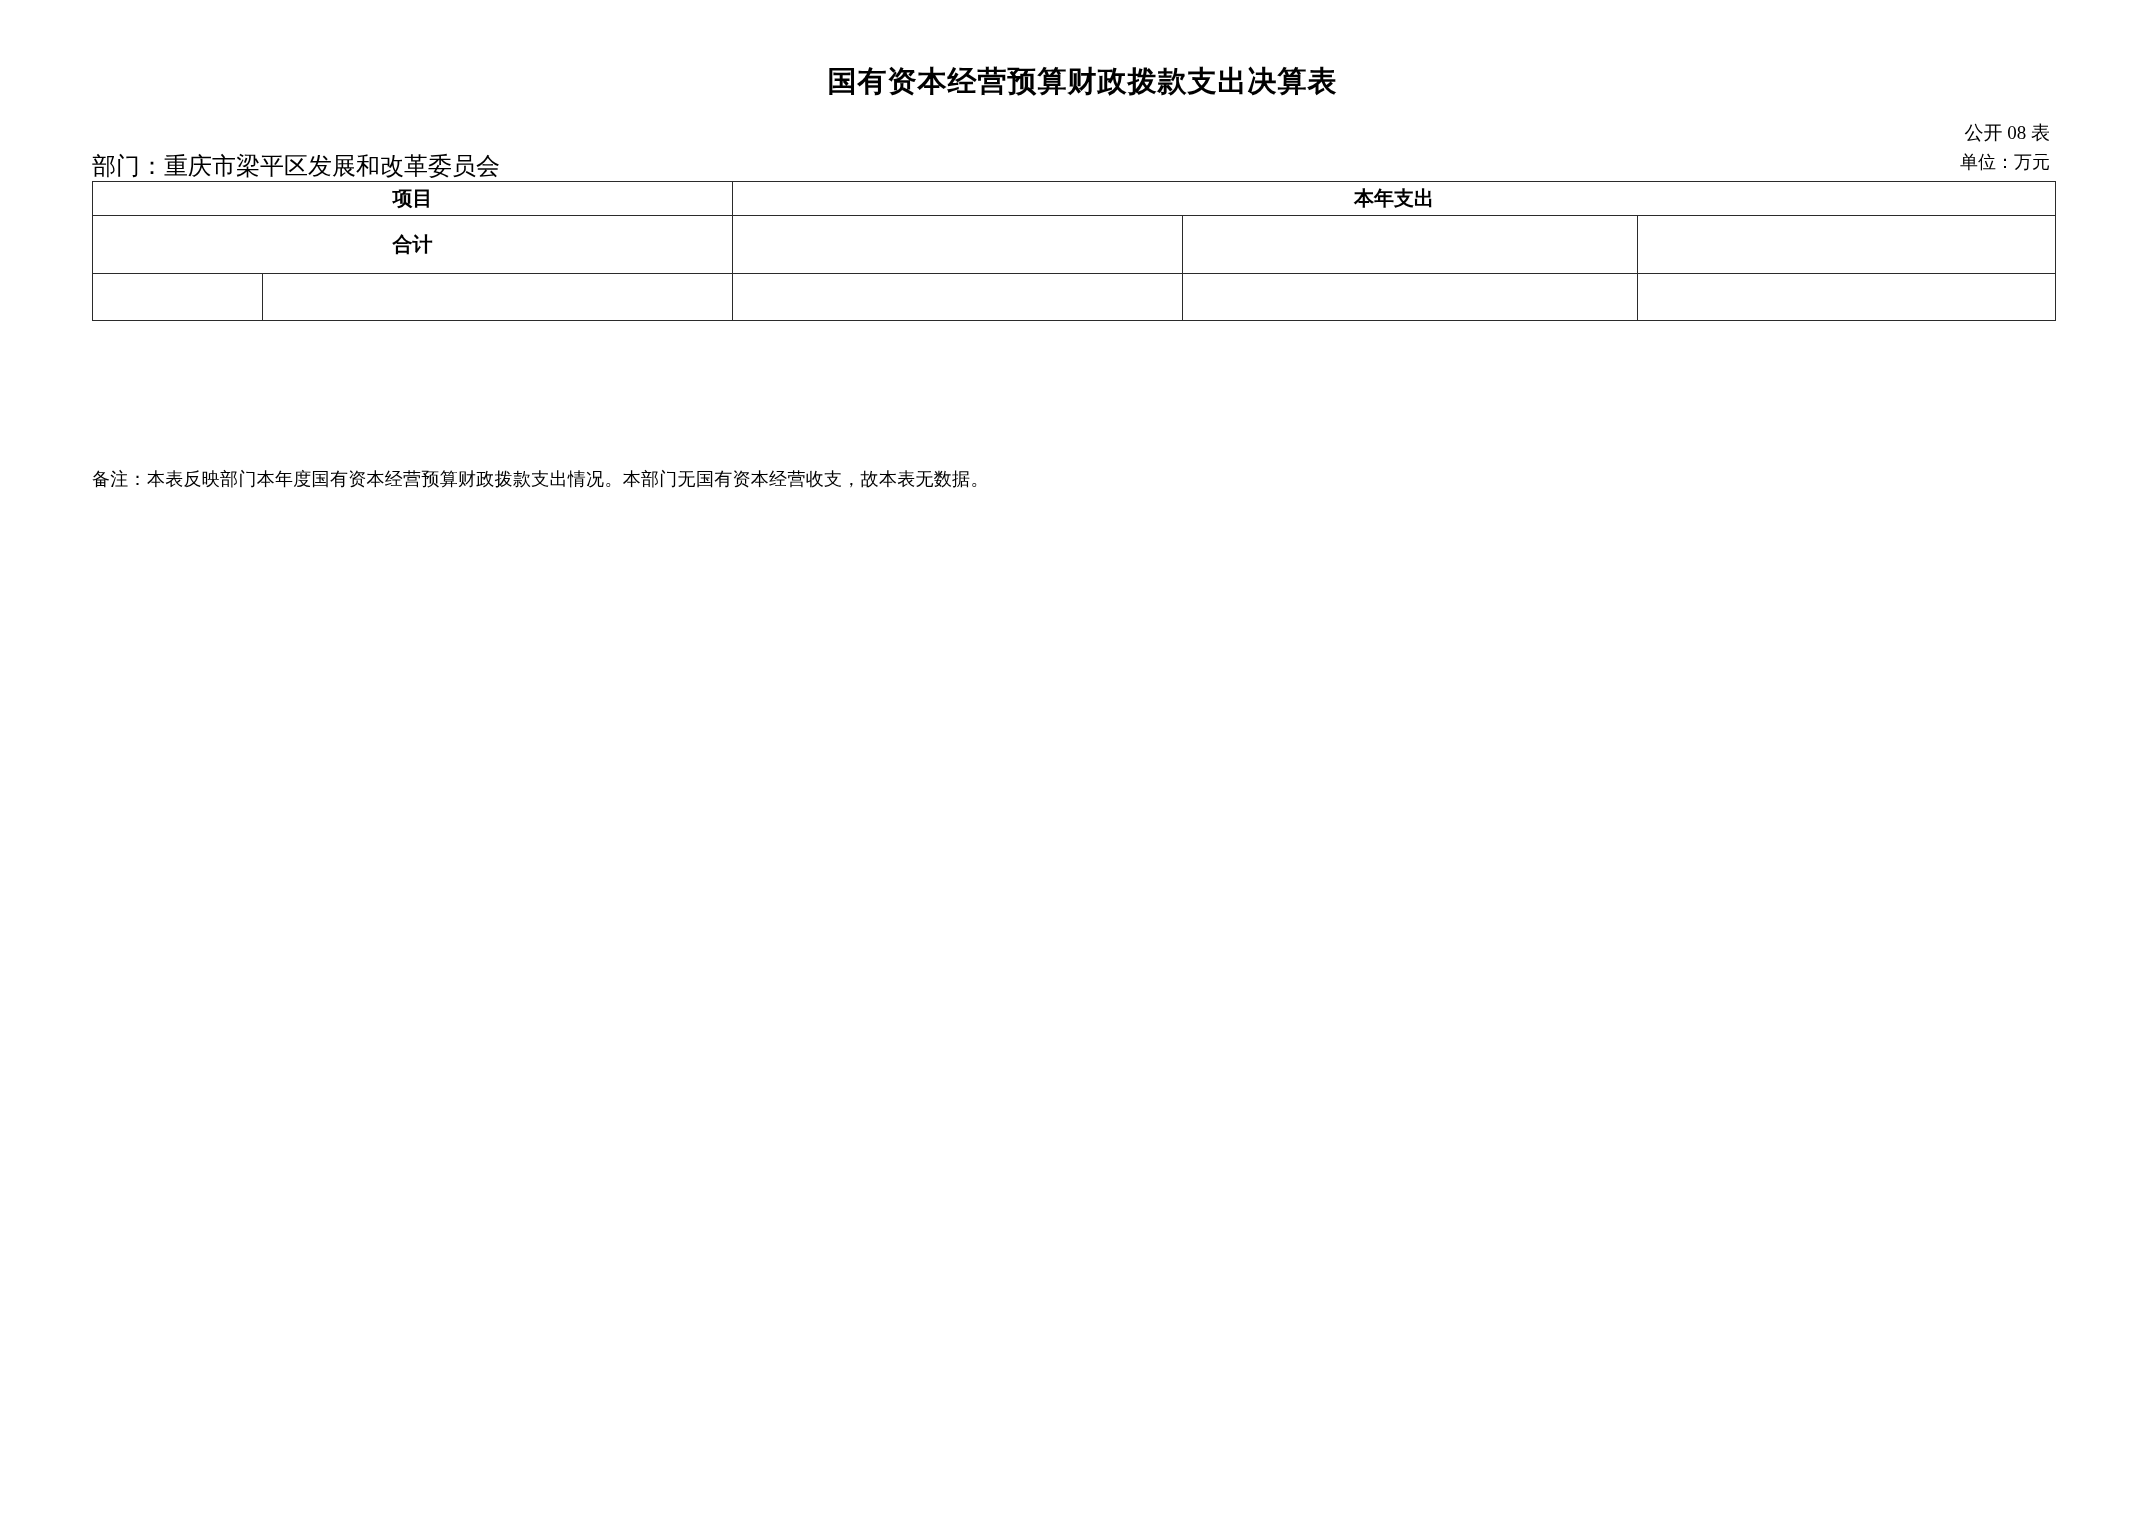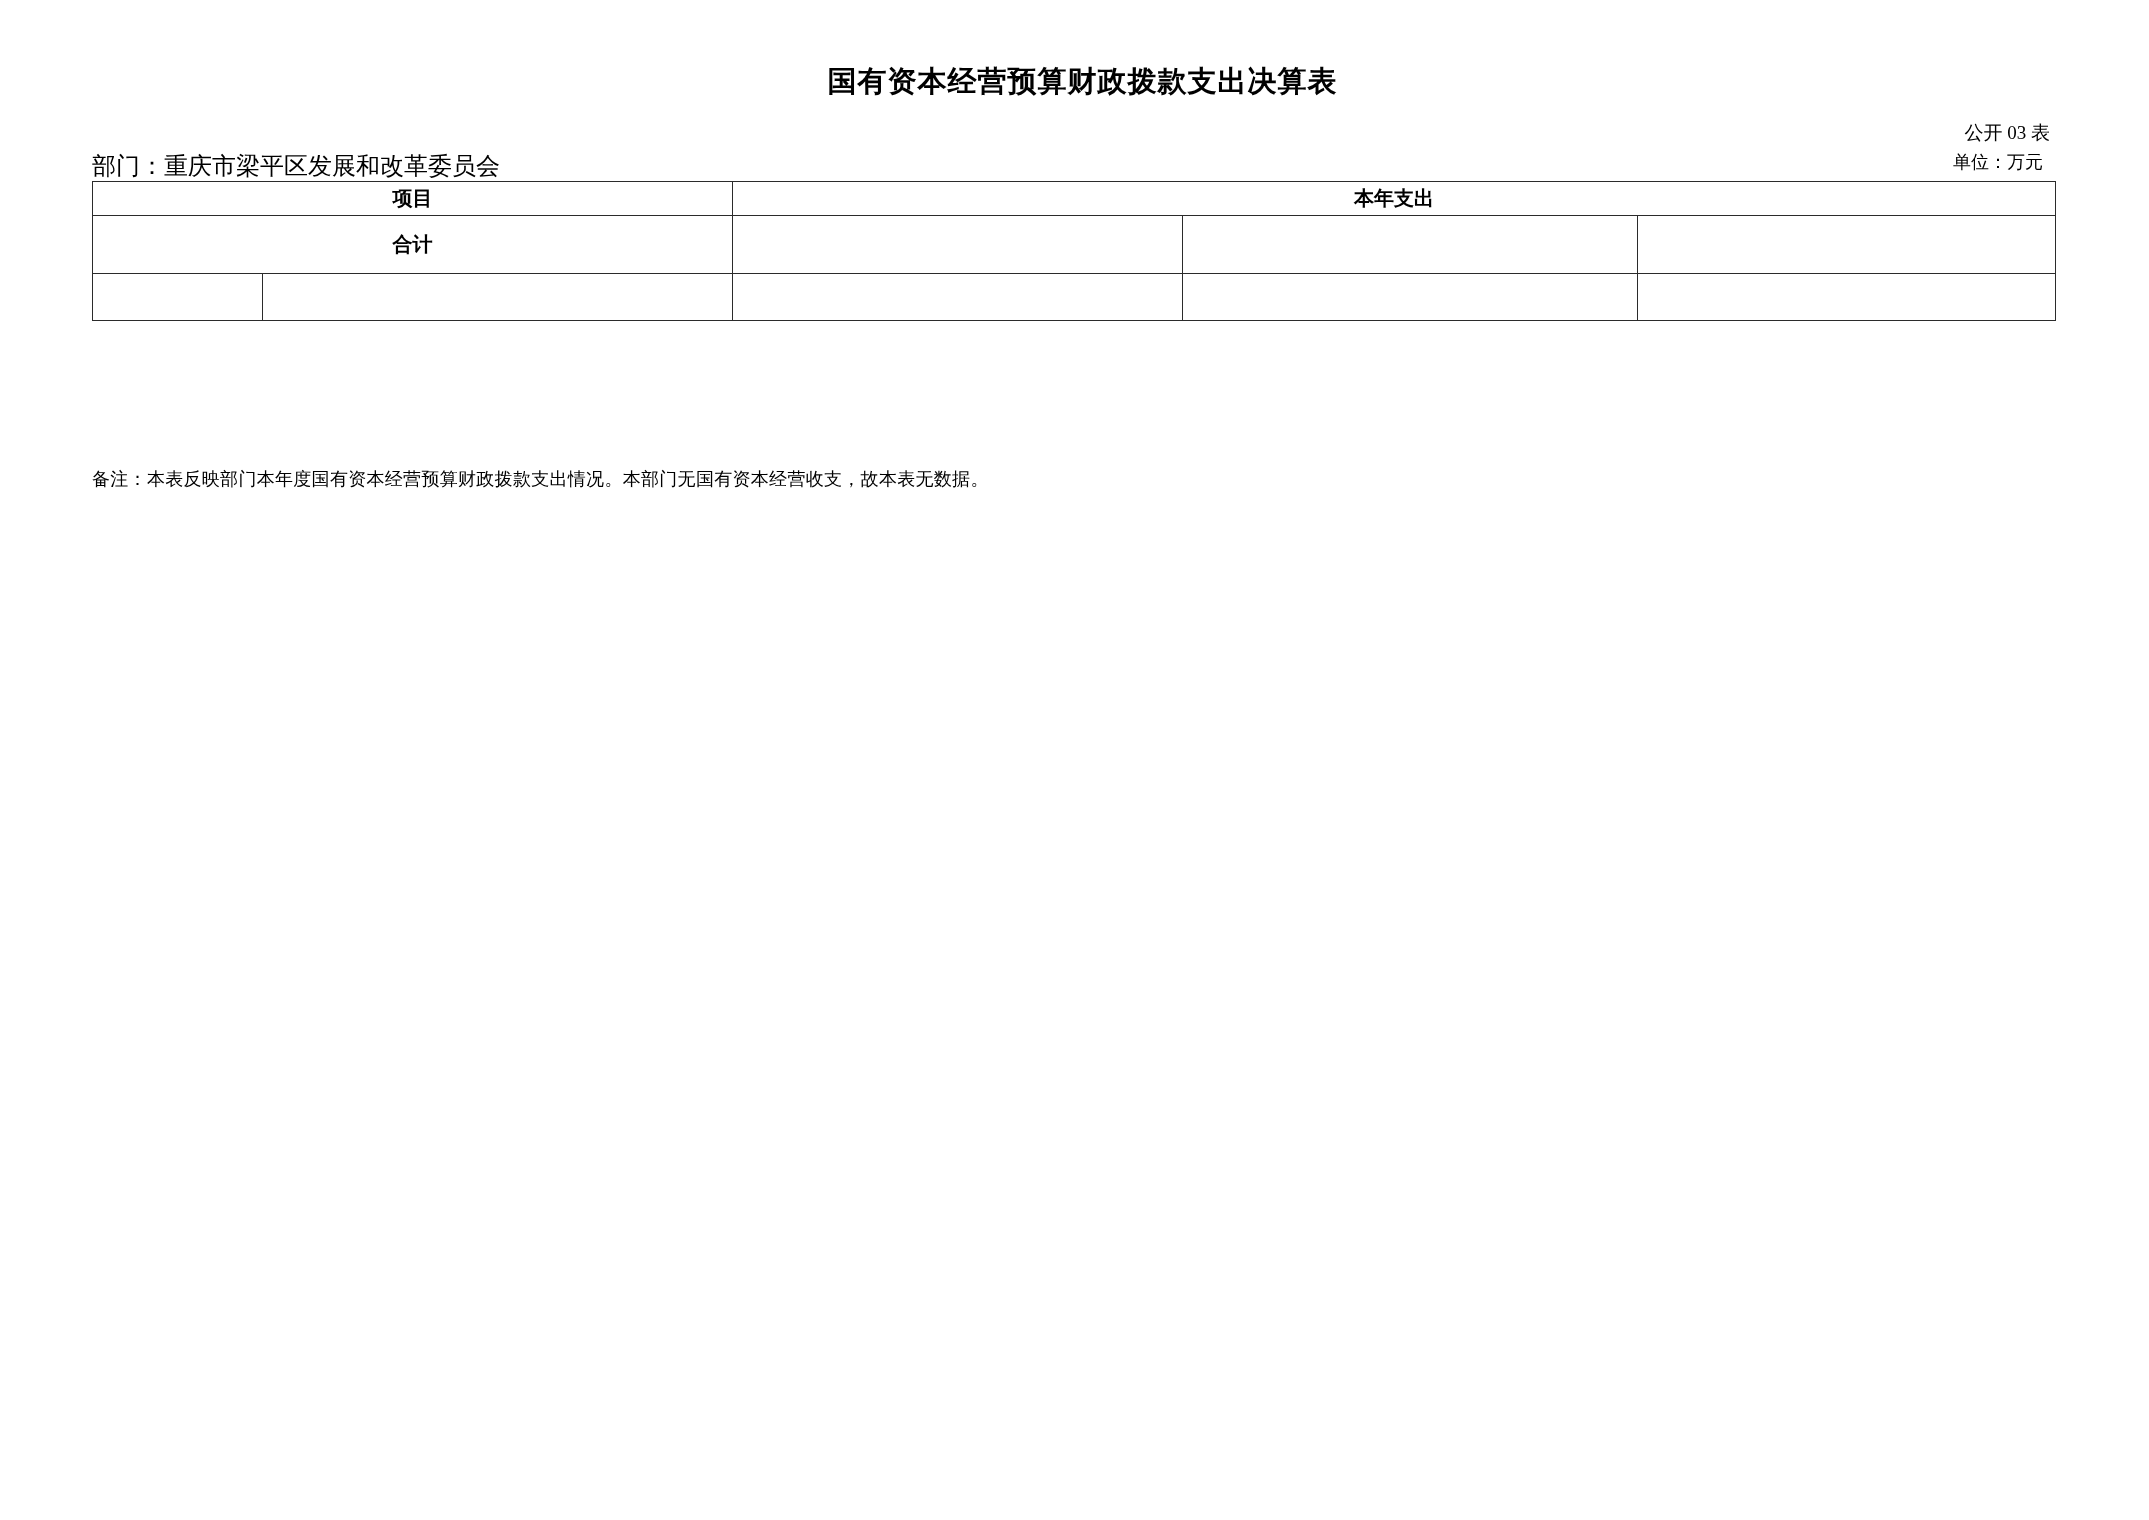--- a/index.html
+++ b/index.html
@@ -38,21 +38,21 @@
   }
   .dept-line {
     position: absolute;
     top: 150px;
     left: 92px;
     font-size: 24px;
   }
   .unit-line {
     position: absolute;
     top: 150px;
-    right: 106px;
+    right: 99px;
     font-size: 18px;
   }
   table.main {
     position: absolute;
     top: 181px;
     left: 92px;
     width: 1963px;
     border-collapse: collapse;
     table-layout: fixed;
   }
@@ -92,21 +92,21 @@
     letter-spacing: 2px;
   }
 </style>
 </head>
 <body>
 
 <div class="page">
 
   <div class="title">国有资本经营预算财政拨款支出决算表</div>
 
-  <div class="form-code">公开 03 表</div>
+  <div class="form-code">公开 08 表</div>
 
   <div class="dept-line">部门：重庆市梁平区发展和改革委员会</div>
 
   <div class="unit-line">单位：万元</div>
 
   <table class="main">
     <colgroup>
       <col class="col-code">
       <col class="col-name">
       <col class="col-sum">

